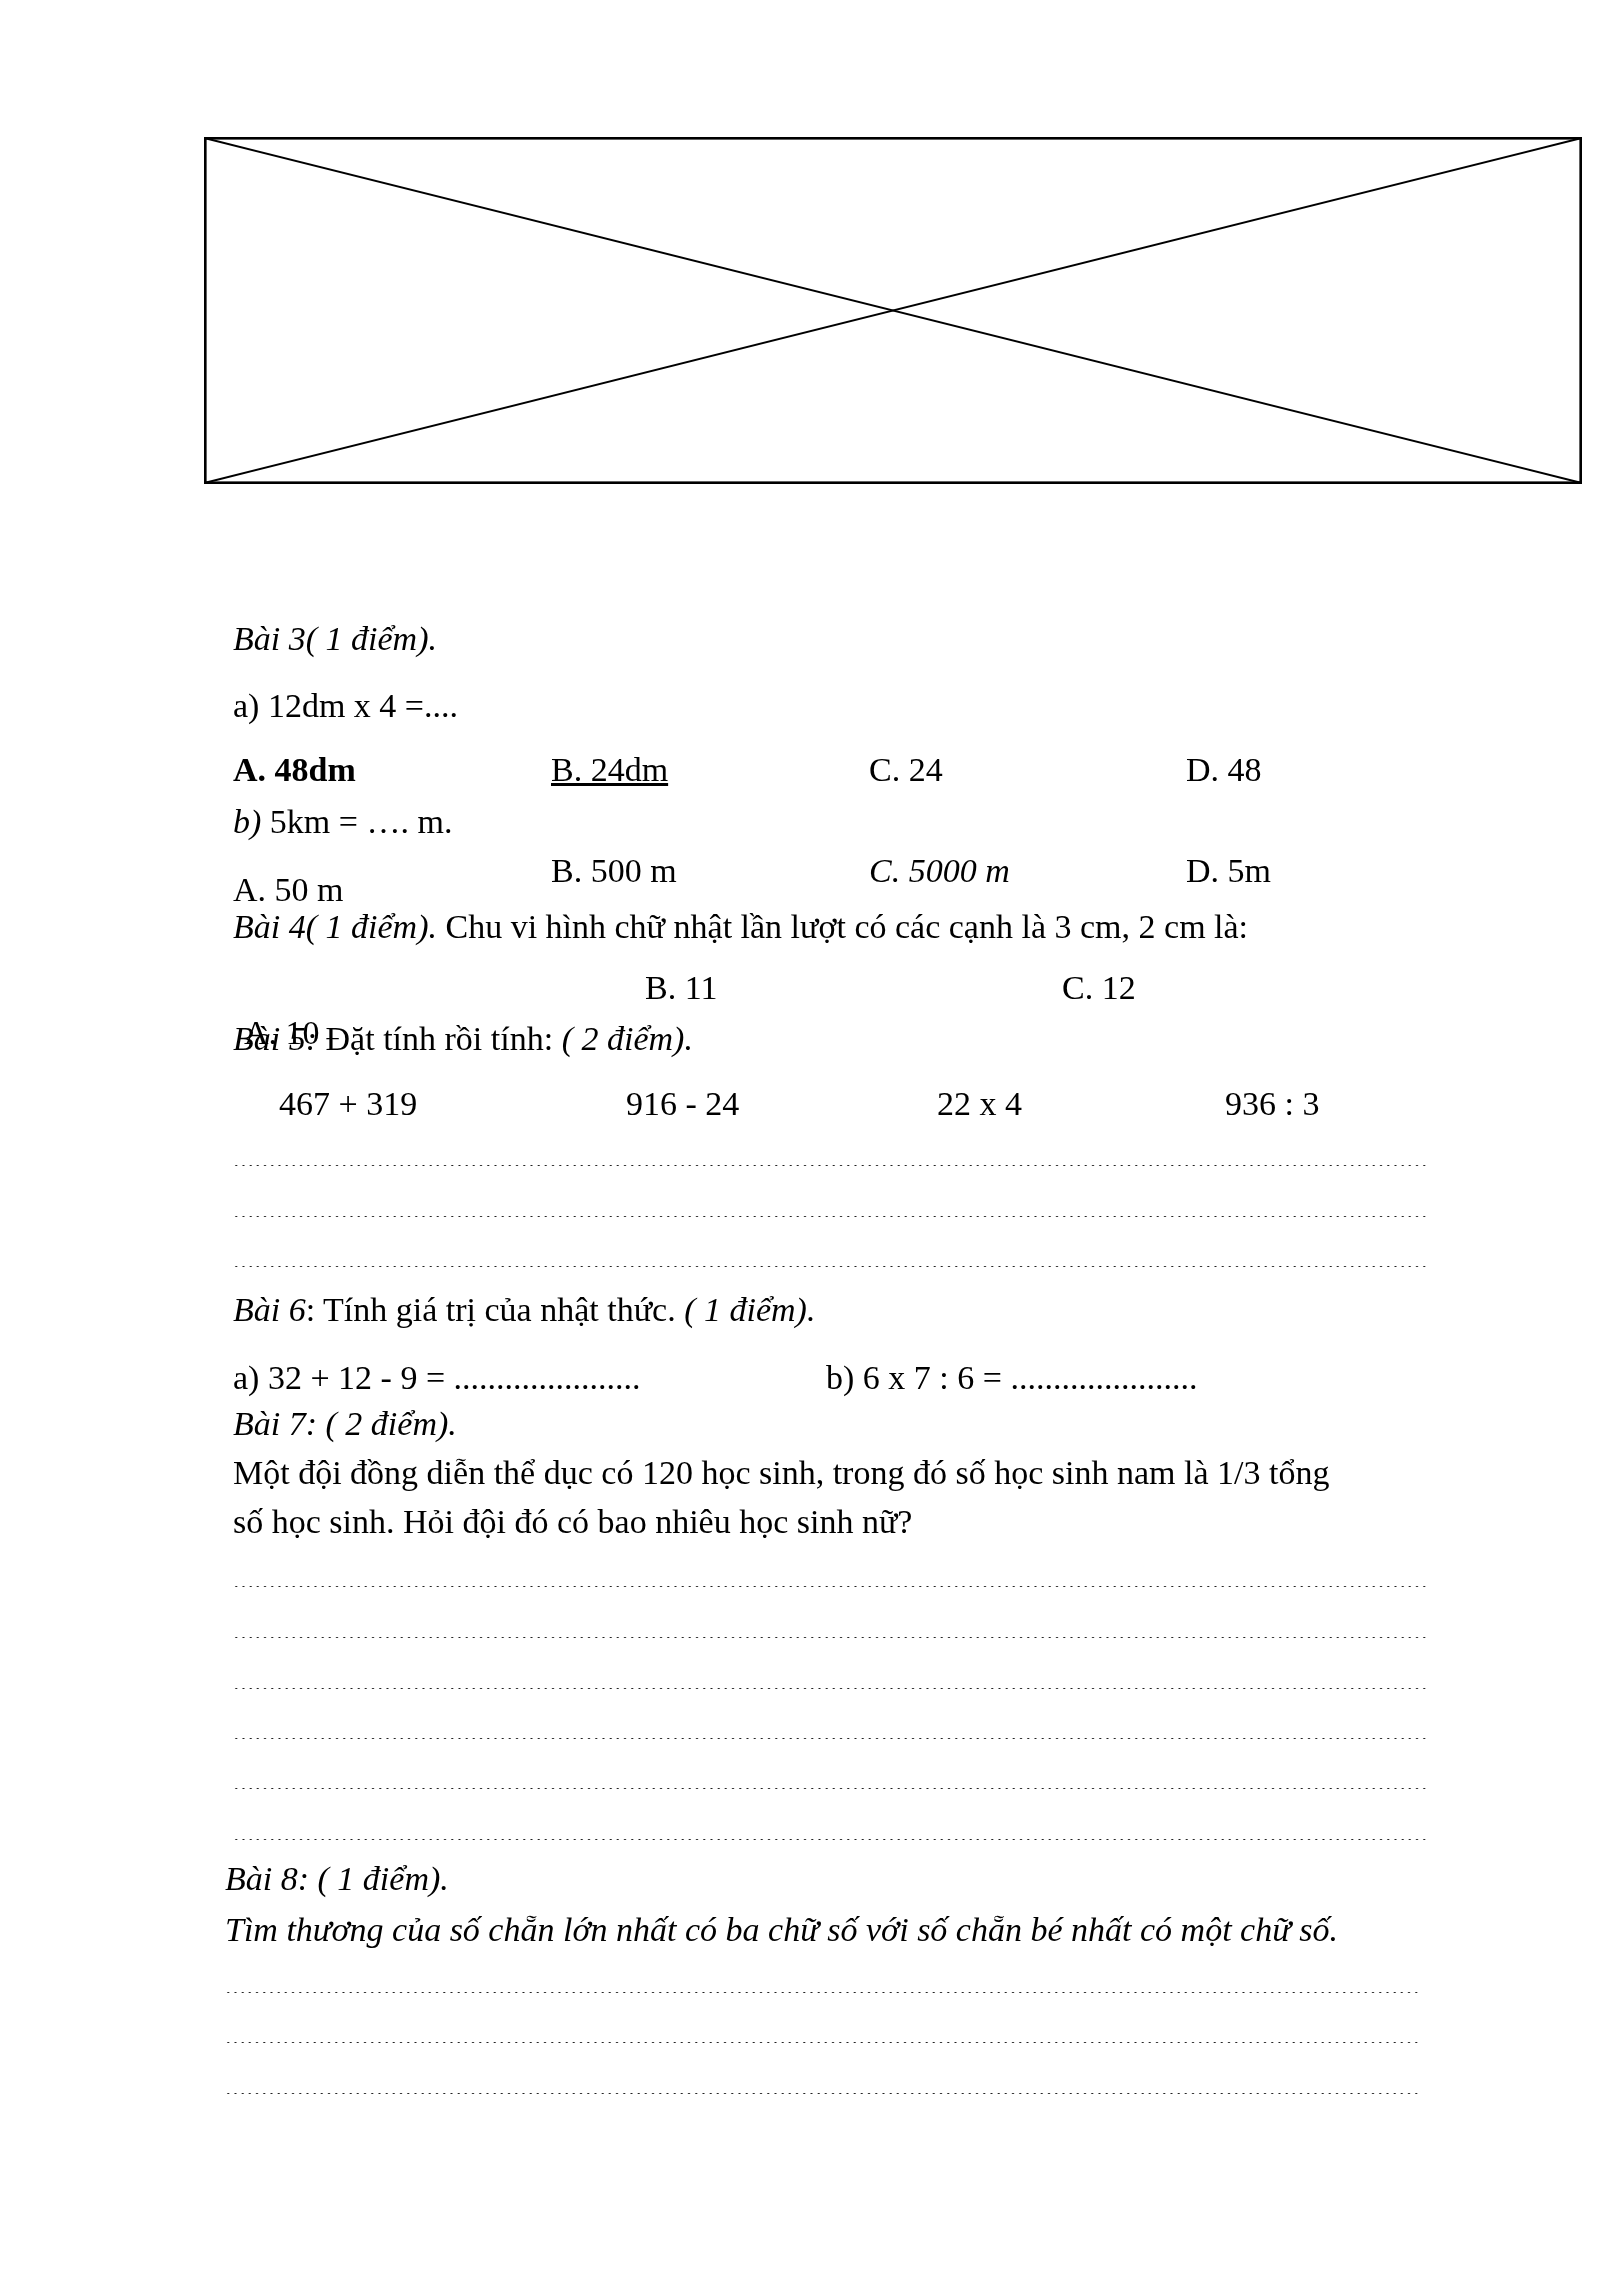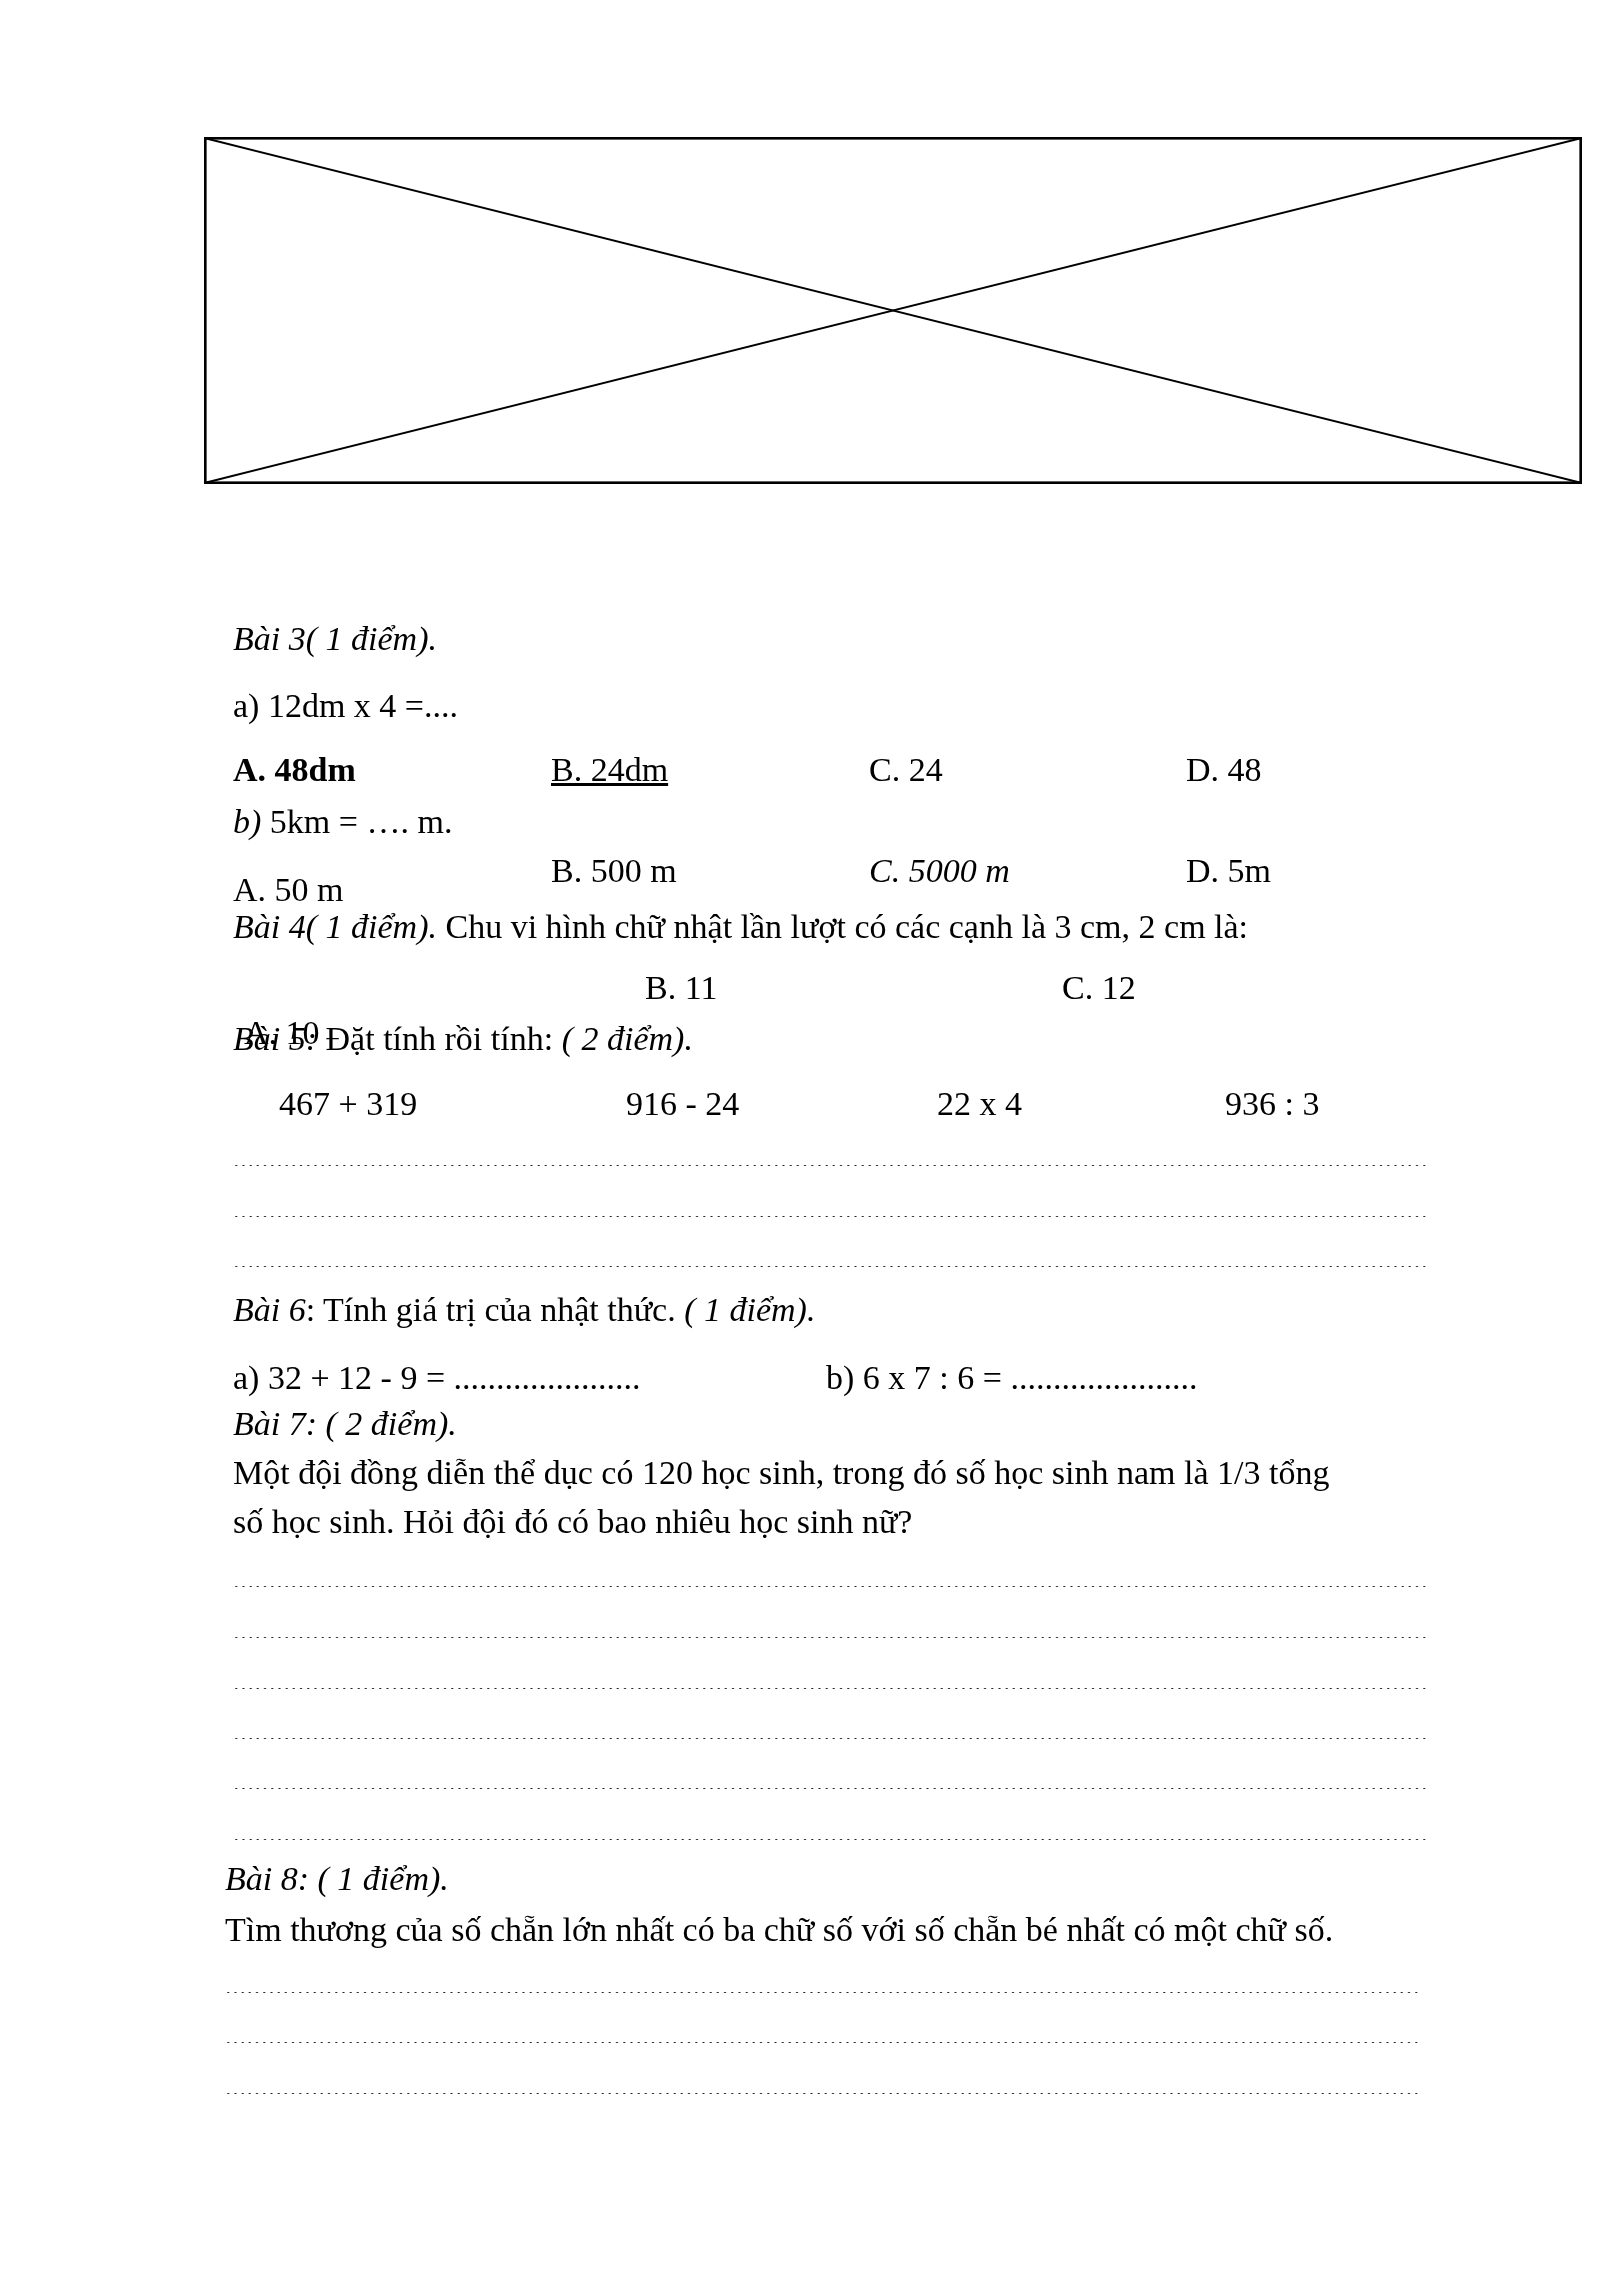--- a/index.html
+++ b/index.html
@@ -110,17 +110,17 @@
 <div class="line" style="left:233px; top:1456px;">Một đội đồng diễn thể dục có 120 học sinh, trong đó số học sinh nam là 1/3 tổng</div>
 <div class="line" style="left:233px; top:1505px;">số học sinh. Hỏi đội đó có bao nhiêu học sinh nữ?</div>
 <div class="dots" style="top:1574px;">......................................................................................................................................................................</div>
 <div class="dots" style="top:1625px;">......................................................................................................................................................................</div>
 <div class="dots" style="top:1676px;">......................................................................................................................................................................</div>
 <div class="dots" style="top:1726px;">......................................................................................................................................................................</div>
 <div class="dots" style="top:1776px;">......................................................................................................................................................................</div>
 <div class="dots" style="top:1827px; width:1221px;">......................................................................................................................................................................</div>
 
 <div class="line it" style="left:225px; top:1862px;">Bài 8: ( 1 điểm).</div>
-<div class="line" style="left:225px; top:1913px;">Tìm thương của số chẵn lớn nhất có ba chữ số với số chẵn bé nhất có một chữ số.</div>
+<div class="line" style="left:225px; top:1913px;font-style:italic;">Tìm thương của số chẵn lớn nhất có ba chữ số với số chẵn bé nhất có một chữ số.</div>
 <div class="dots" style="left:225px; top:1980px; width:1224px;">......................................................................................................................................................................</div>
 <div class="dots" style="left:225px; top:2030px;">......................................................................................................................................................................</div>
 <div class="dots" style="left:225px; top:2081px;">......................................................................................................................................................................</div>
 
 
 </body></html>

